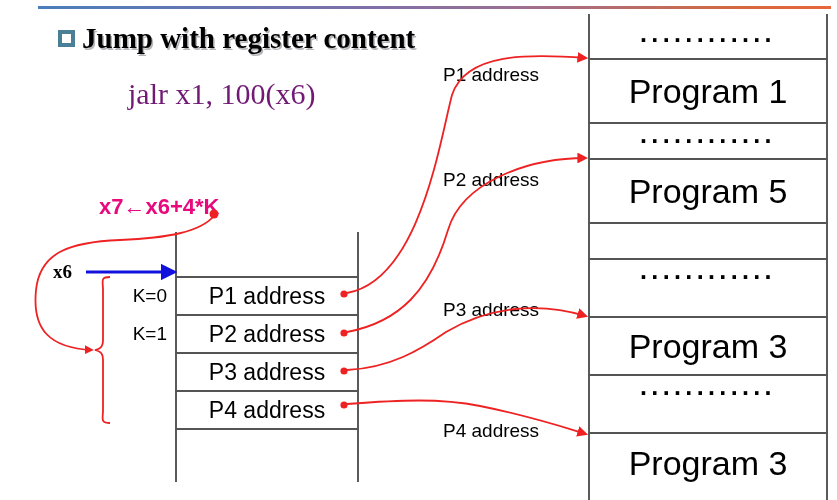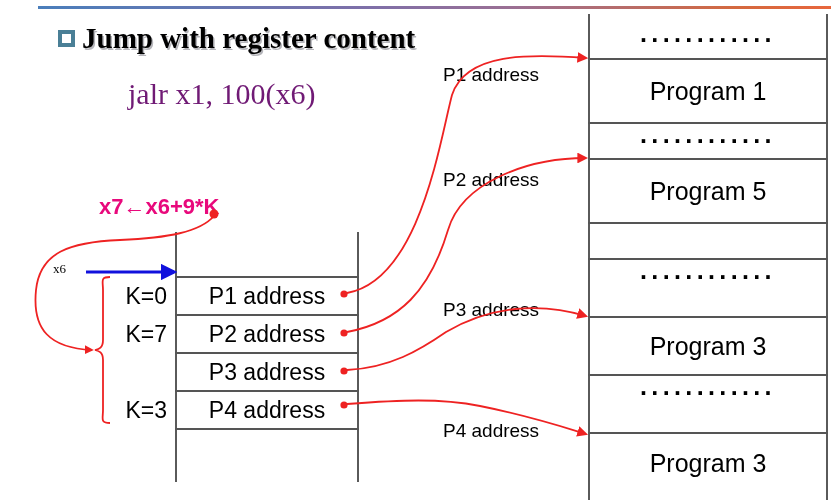--- a/index.html
+++ b/index.html
@@ -68,22 +68,22 @@
     font-weight: bold;
     font-size: 22px;
     color: #e8097c;
     white-space: nowrap;
     line-height: 1;
   }
 
   .reg-label {
     position: absolute;
     font-family: "Liberation Serif", serif;
-    font-weight: normal;
-    font-size: 13px;
+    font-weight: bold;
+    font-size: 19px;
     color: #000000;
     white-space: nowrap;
     line-height: 1;
   }
 
   
   .ltable {
     position: absolute;
     left: 175px;
     top: 232px;
@@ -122,21 +122,21 @@
   .kcell {
     position: absolute;
     width: 72px;
     height: 38px;
     display: flex;
     align-items: center;
     justify-content: flex-end;
     padding-right: 6px;
     box-sizing: border-box;
     font-family: "Liberation Sans", sans-serif;
-    font-size: 23px;
+    font-size: 19px;
     color: #000000;
     white-space: nowrap;
   }
 
   
   .rtable {
     position: absolute;
     left: 588px;
     top: 14px;
     width: 240px;
@@ -159,21 +159,21 @@
     background: #555555;
   }
   .rrow {
     position: absolute;
     left: 0;
     width: 240px;
     display: flex;
     align-items: center;
     justify-content: center;
     font-family: "Liberation Sans", sans-serif;
-    font-size: 25px;
+    font-size: 34px;
     color: #000000;
     white-space: nowrap;
   }
   .rrow.dots {
     font-size: 25px;
     letter-spacing: 3px;
     font-weight: bold;
   }
 
   
@@ -203,43 +203,42 @@
   <div class="top-rule"></div>
 
   <div class="bullet-row" style="left:38px; top:24px;">
     <span class="sq-bullet"></span>
     <span class="bullet-text">Jump with register content</span>
   </div>
 
   <div class="code-line" style="left:128px; top:79px;">jalr x1, 100(x6)</div>
 
 
-  <div class="formula" style="left:99px; top:196px;">x7←x6+9*K</div>
+  <div class="formula" style="left:99px; top:196px;">x7←x6+4*K</div>
 
   <div class="reg-label" style="left:53px; top:262px;">x6</div>
 
   <div class="ltable">
     <div class="vline l"></div>
     <div class="vline r"></div>
 
     <div class="hline" style="top:44px;"></div>
     <div class="hline" style="top:82px;"></div>
     <div class="hline" style="top:120px;"></div>
     <div class="hline" style="top:158px;"></div>
     <div class="hline" style="top:196px;"></div>
 
     <div class="lrow" style="top:45px;">P1 address</div>
     <div class="lrow" style="top:83px;">P2 address</div>
     <div class="lrow" style="top:121px;">P3 address</div>
     <div class="lrow" style="top:159px;">P4 address</div>
   </div>
 
   <div class="kcell" style="left:101px; top:277px;">K=0</div>
-  <div class="kcell" style="left:101px; top:315px;">K=7</div>
-  <div class="kcell" style="left:101px; top:391px;">K=3</div>
+  <div class="kcell" style="left:101px; top:315px;">K=1</div>
 
   <div class="addr-label" style="left:443px; top:65px;">P1 address</div>
   <div class="addr-label" style="left:443px; top:170px;">P2 address</div>
   <div class="addr-label" style="left:443px; top:300px;">P3 address</div>
   <div class="addr-label" style="left:443px; top:421px;">P4 address</div>
 
   <div class="rtable">
     <div class="vline l"></div>
     <div class="vline r"></div>
 

